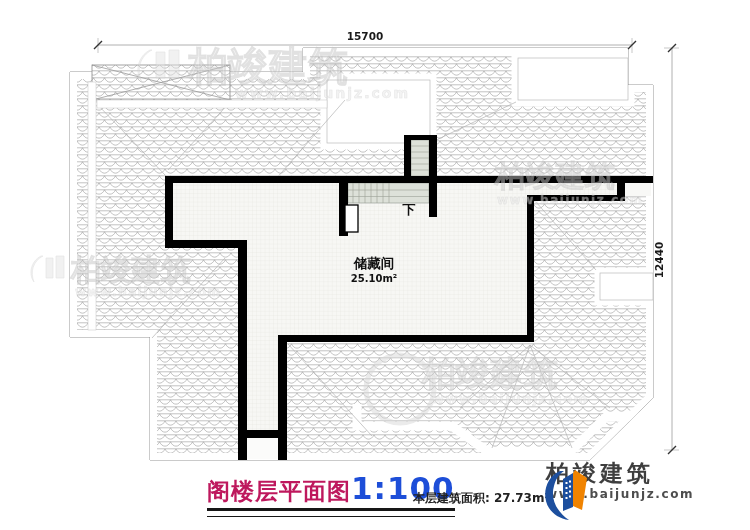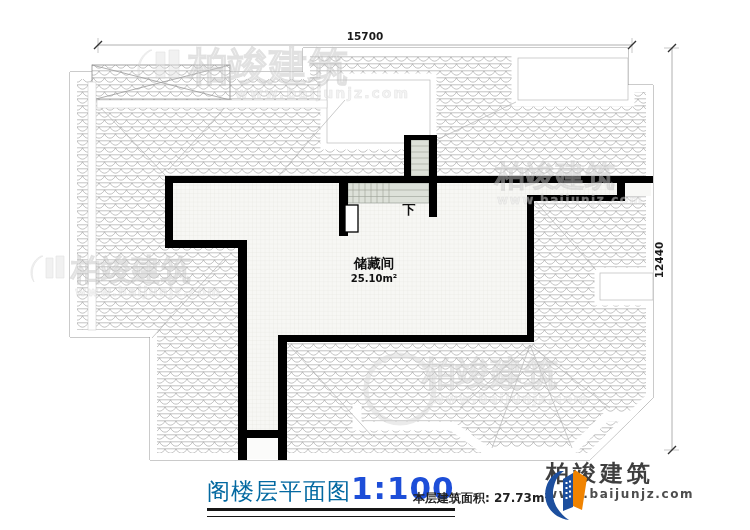--- a/index.html
+++ b/index.html
@@ -1,20 +1,20 @@
 <!DOCTYPE html>
 <html><head>
 <meta charset="utf-8">
 <style>
   html,body{margin:0;padding:0;background:#ffffff;}
   body{width:750px;height:530px;position:relative;overflow:hidden;
        font-family:"DejaVu Sans","Liberation Sans",sans-serif;}
   svg{position:absolute;left:0;top:0;}
   .footer-title{position:absolute;left:207px;top:470px;text-align:center;white-space:nowrap;}
-  .footer-title .t{font-size:23px;font-weight:400;color:#0369a1;letter-spacing:1px;}
+  .footer-title .t{font-size:23px;font-weight:700;color:#be185d;letter-spacing:1px;}
   .footer-title .s{font-size:31px;font-weight:700;color:#1d4ed8;margin-left:0;letter-spacing:1px;}
   .title-underline{margin-top:1px;height:5px;border-top:3px solid #161616;border-bottom:1px solid #161616;}
   .area-note{position:absolute;left:413px;top:490px;font-size:12px;font-weight:700;color:#222;white-space:nowrap;}
   .brand{position:absolute;left:540px;top:461px;display:flex;align-items:center;}
   .brand-text{margin-left:6px;display:flex;flex-direction:column;}
   .brand-name{font-size:23px;font-weight:800;color:#3e3e3e;letter-spacing:4px;line-height:1.1;}
   .brand-url{font-size:12px;font-weight:700;color:#4d4d4d;letter-spacing:1.6px;margin-top:1px;}
 </style>
 </head>
 <body>

